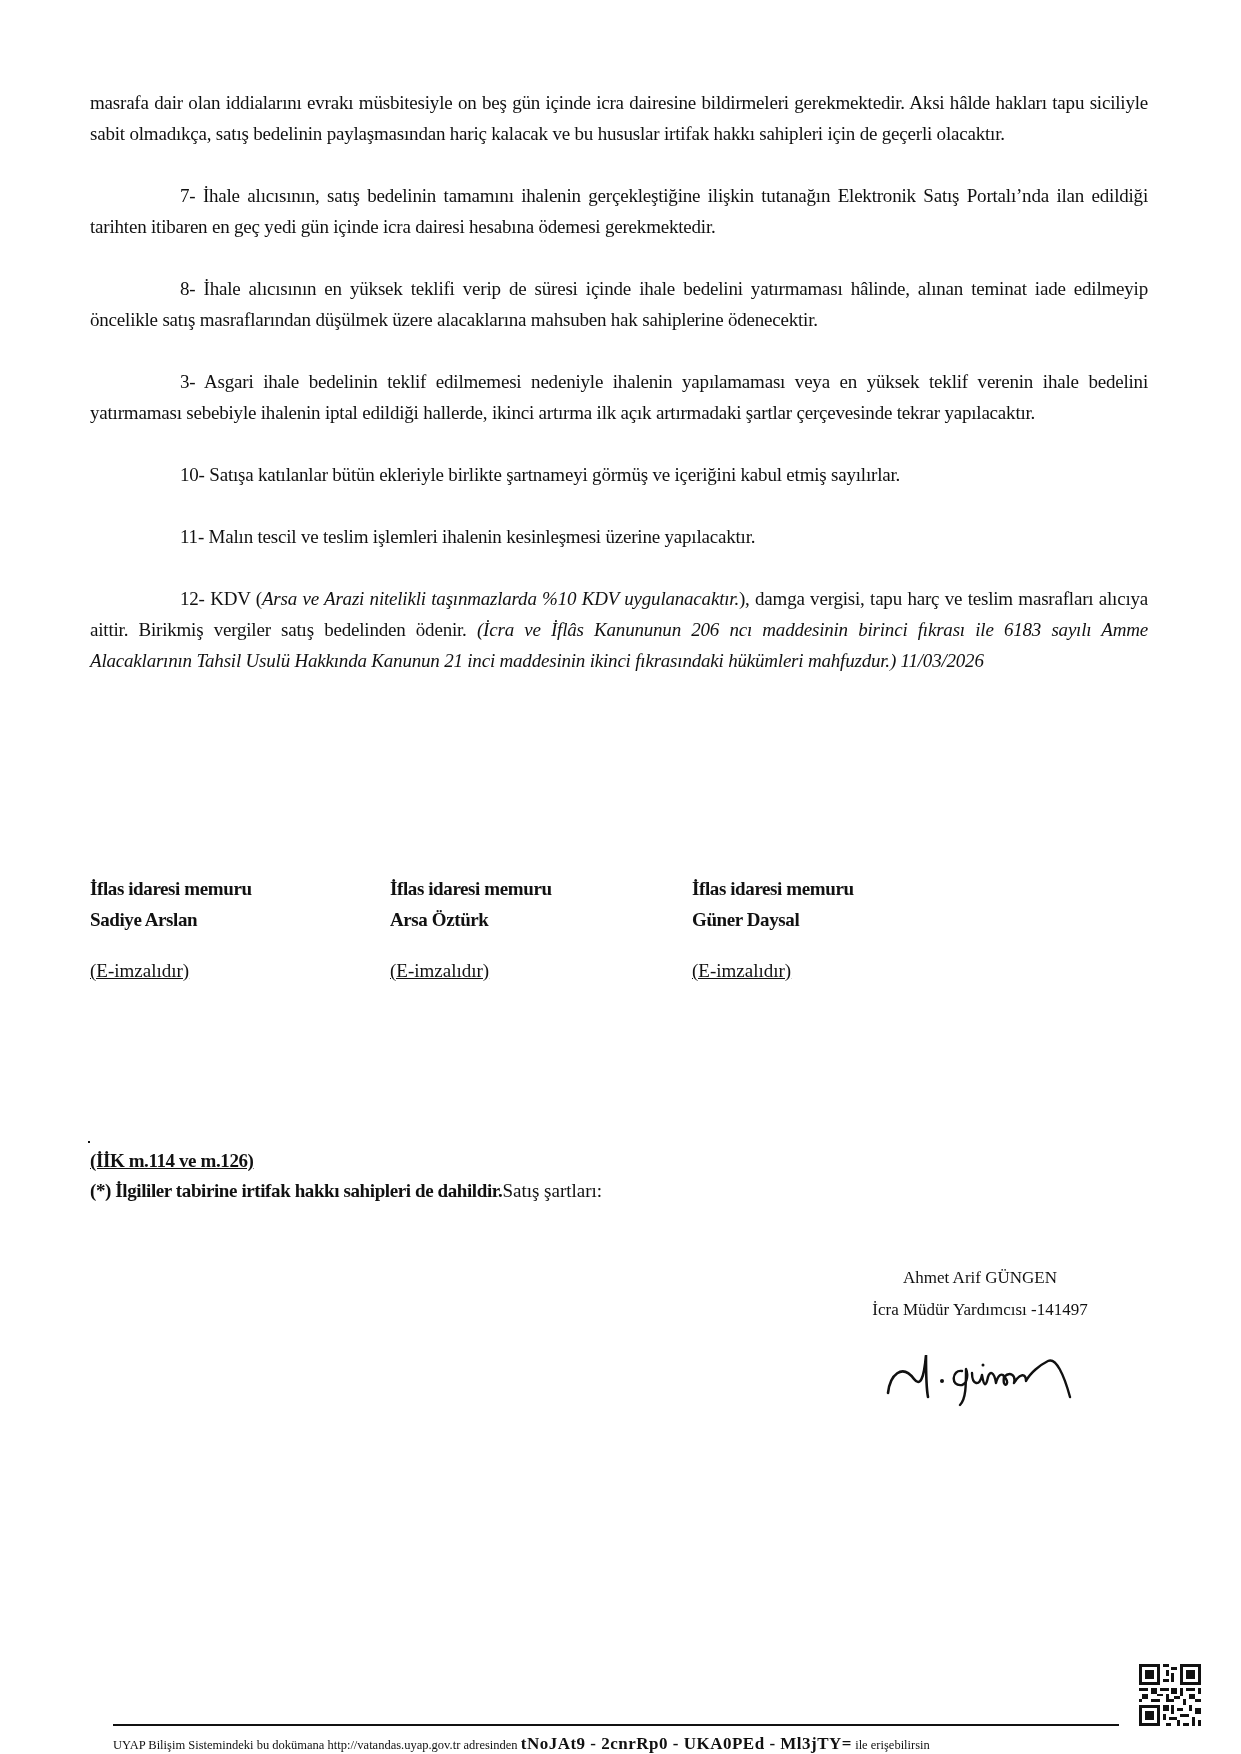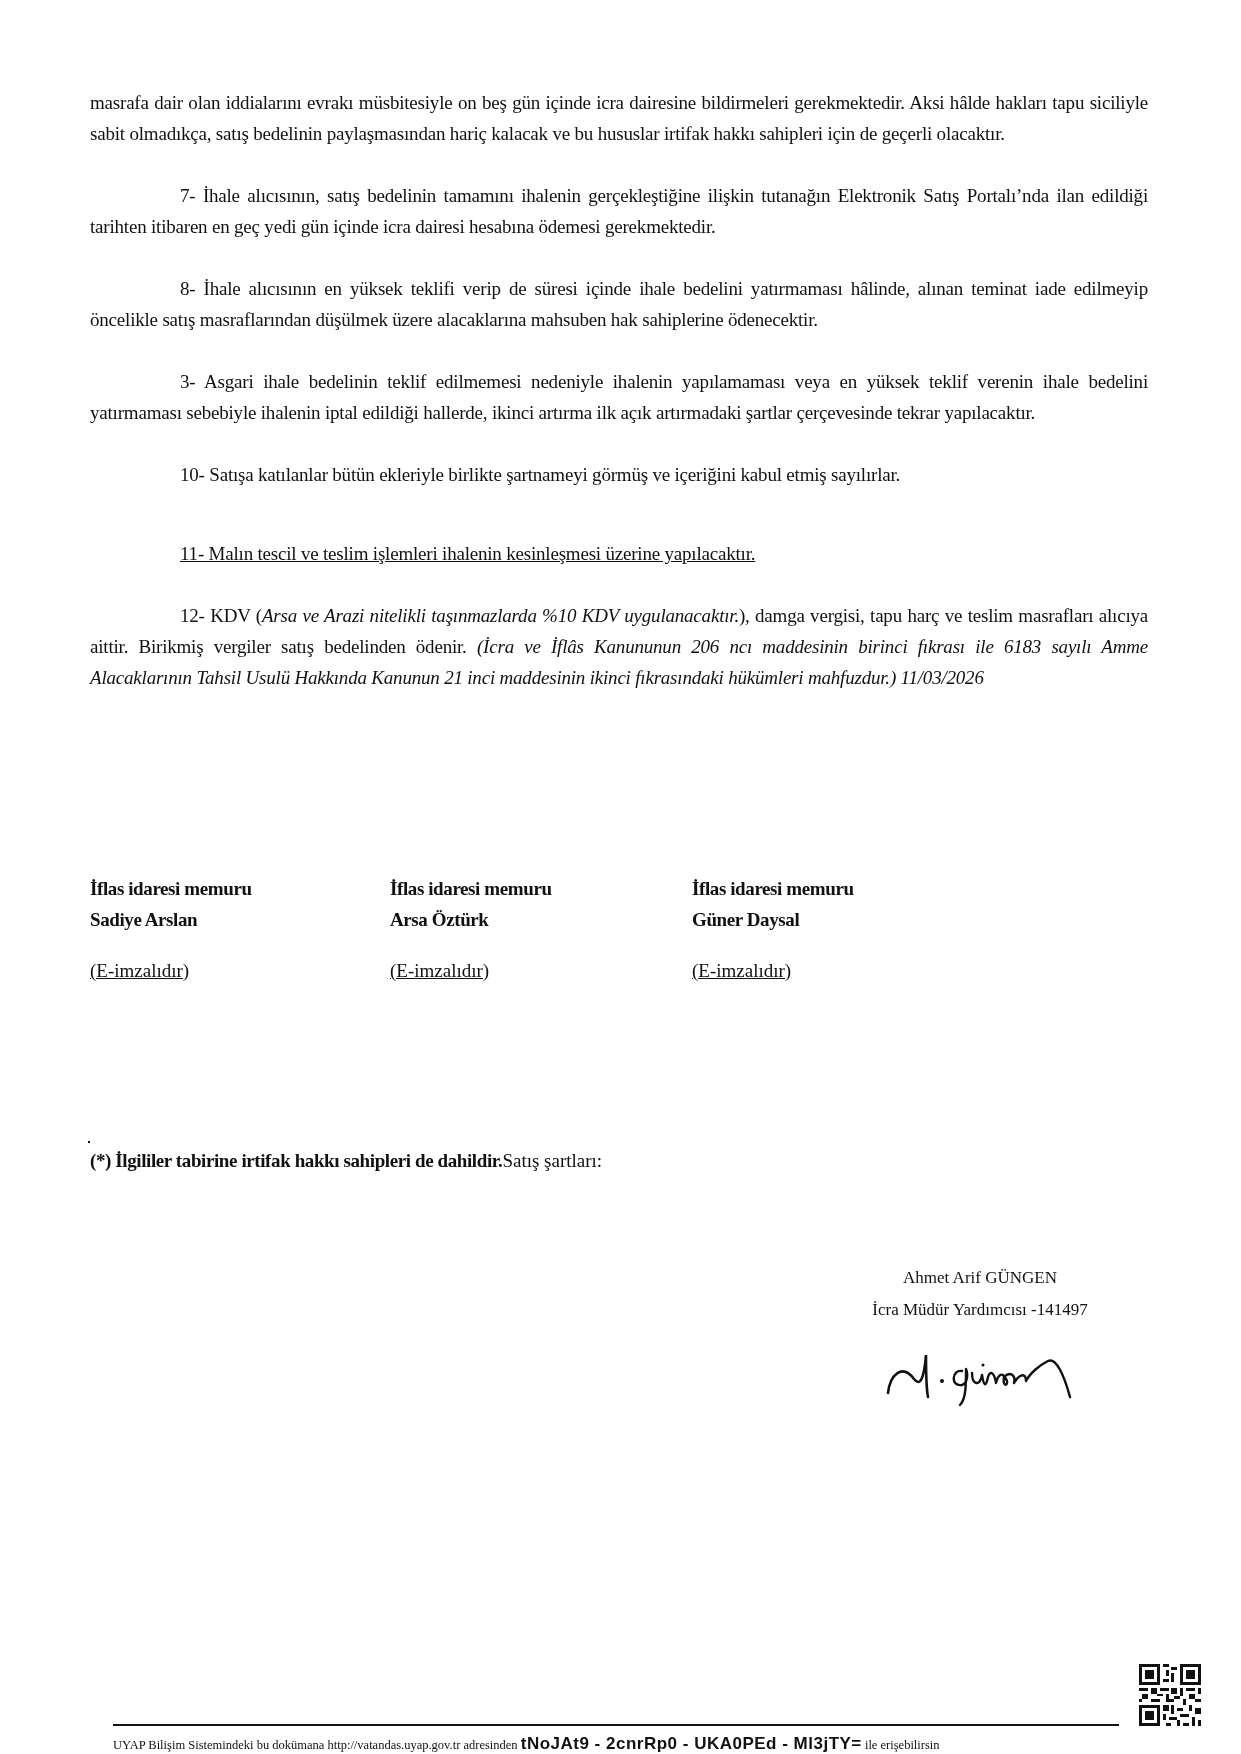--- a/index.html
+++ b/index.html
@@ -21,35 +21,35 @@
   .sig-title, .sig-name { font-weight: bold; letter-spacing: -0.4px; }
   .sig-status { margin-top: 20px; text-decoration: underline; }
   .footnote { position: absolute; left: 90px; top: 1146px; font-size: 19px; line-height: 30px; }
   .fn-ref { font-weight: bold; text-decoration: underline; letter-spacing: -0.4px; display: inline-block; }
   .fn-note b { letter-spacing: -0.4px; }
   .dot { position: absolute; left: 88px; top: 1141px; width: 2px; height: 2px; background: #111; }
   .signer { position: absolute; left: 820px; top: 1262px; width: 320px; text-align: center; font-size: 19px; line-height: 32px; font-family: Liberation Serif, serif; font-size: 17px; }
   .signature { position: absolute; left: 880px; top: 1335px; width: 230px; height: 80px; }
   .footer-line { position: absolute; left: 113px; top: 1724px; width: 1006px; height: 2px; background: #111; }
   .footer-text { position: absolute; left: 113px; top: 1734px; font-size: 12.5px; white-space: nowrap; }
-  .footer-code { font-family: Liberation Sans, sans-serif; font-size: 17px; font-weight: bold; letter-spacing: 0.5px; }
+  .footer-code { font-family: Liberation Serif, serif; font-size: 17px; font-weight: bold; letter-spacing: 0.5px; }
   .qr { position: absolute; left: 1139px; top: 1664px; width: 62px; height: 62px; }
 </style>
 </head>
 <body>
 
 <div class="page">
 
   <div class="body-text" style="top:87px;">
     <p class="para">masrafa dair olan iddialarını evrakı müsbitesiyle on beş gün içinde icra dairesine bildirmeleri gerekmektedir. Aksi hâlde hakları tapu siciliyle sabit olmadıkça, satış bedelinin paylaşmasından hariç kalacak ve bu hususlar irtifak hakkı sahipleri için de geçerli olacaktır.</p>
     <p class="para indent" style="margin-top:31px;">7- İhale alıcısının, satış bedelinin tamamını ihalenin gerçekleştiğine ilişkin tutanağın Elektronik Satış Portalı’nda ilan edildiği tarihten itibaren en geç yedi gün içinde icra dairesi hesabına ödemesi gerekmektedir.</p>
     <p class="para indent" style="margin-top:31px;">8- İhale alıcısının en yüksek teklifi verip de süresi içinde ihale bedelini yatırmaması hâlinde, alınan teminat iade edilmeyip öncelikle satış masraflarından düşülmek üzere alacaklarına mahsuben hak sahiplerine ödenecektir.</p>
     <p class="para indent" style="margin-top:31px;">3- Asgari ihale bedelinin teklif edilmemesi nedeniyle ihalenin yapılamaması veya en yüksek teklif verenin ihale bedelini yatırmaması sebebiyle ihalenin iptal edildiği hallerde, ikinci artırma ilk açık artırmadaki şartlar çerçevesinde tekrar yapılacaktır.</p>
     <p class="para indent" style="margin-top:31px;">10- Satışa katılanlar bütün ekleriyle birlikte şartnameyi görmüş ve içeriğini kabul etmiş sayılırlar.</p>
-    <p class="para indent" style="margin-top:48px;text-decoration:underline;">11- Malın tescil ve teslim işlemleri ihalenin kesinleşmesi üzerine yapılacaktır.</p>
+    <p class="para indent" style="margin-top:31px;">11- Malın tescil ve teslim işlemleri ihalenin kesinleşmesi üzerine yapılacaktır.</p>
     <p class="para indent" style="margin-top:31px;"><span>12- KDV (</span><span class="it">Arsa ve Arazi nitelikli taşınmazlarda %10 KDV uygulanacaktır.</span><span>), damga vergisi, tapu harç ve teslim masrafları alıcıya aittir. Birikmiş vergiler satış bedelinden ödenir. </span><span class="it">(İcra ve İflâs Kanununun 206 ncı maddesinin birinci fıkrası ile 6183 sayılı Amme Alacaklarının Tahsil Usulü Hakkında Kanunun 21 inci maddesinin ikinci fıkrasındaki hükümleri mahfuzdur.) 11/03/2026</span></p>
   </div>
 
   <div class="sig-col" style="left:90px; top:873px;">
     <div class="sig-title">İflas idaresi memuru</div>
     <div class="sig-name">Sadiye Arslan</div>
     <div class="sig-status">(E-imzalıdır)</div>
   </div>
   <div class="sig-col" style="left:390px; top:873px;">
     <div class="sig-title">İflas idaresi memuru</div>
@@ -57,20 +57,21 @@
     <div class="sig-status">(E-imzalıdır)</div>
   </div>
   <div class="sig-col" style="left:692px; top:873px;">
     <div class="sig-title">İflas idaresi memuru</div>
     <div class="sig-name">Güner Daysal</div>
     <div class="sig-status">(E-imzalıdır)</div>
   </div>
 
   <div class="dot"></div>
   <div class="footnote">
+    <div><span class="fn-ref">(İİK m.114 ve m.126)</span></div>
     <div class="fn-note"><b>(*) İlgililer tabirine irtifak hakkı sahipleri de dahildir.</b><span>Satış şartları:</span></div>
   </div>
 
   <div class="signer">
     <div>Ahmet Arif GÜNGEN</div>
     <div>İcra Müdür Yardımcısı -141497</div>
   </div>
   <svg class="signature" viewBox="0 0 230 80">
     <path d="M8 58 C10 40, 22 28, 34 44 C40 52, 44 44, 46 20 C46 36, 46 52, 48 62" fill="none" stroke="#111" stroke-width="2.6" stroke-linecap="round"></path>
     <circle cx="62" cy="46" r="2" fill="#111"></circle>

